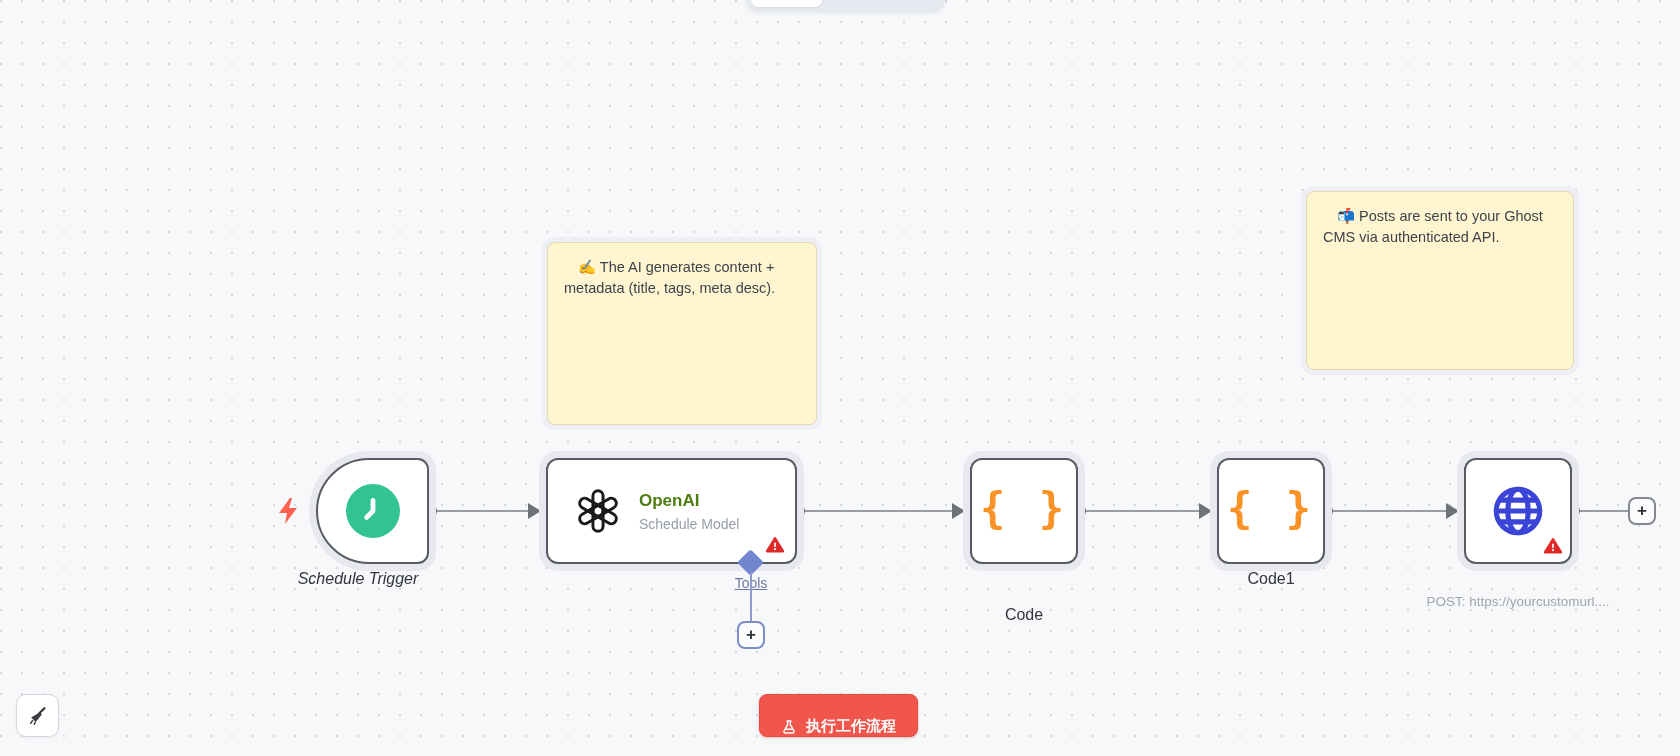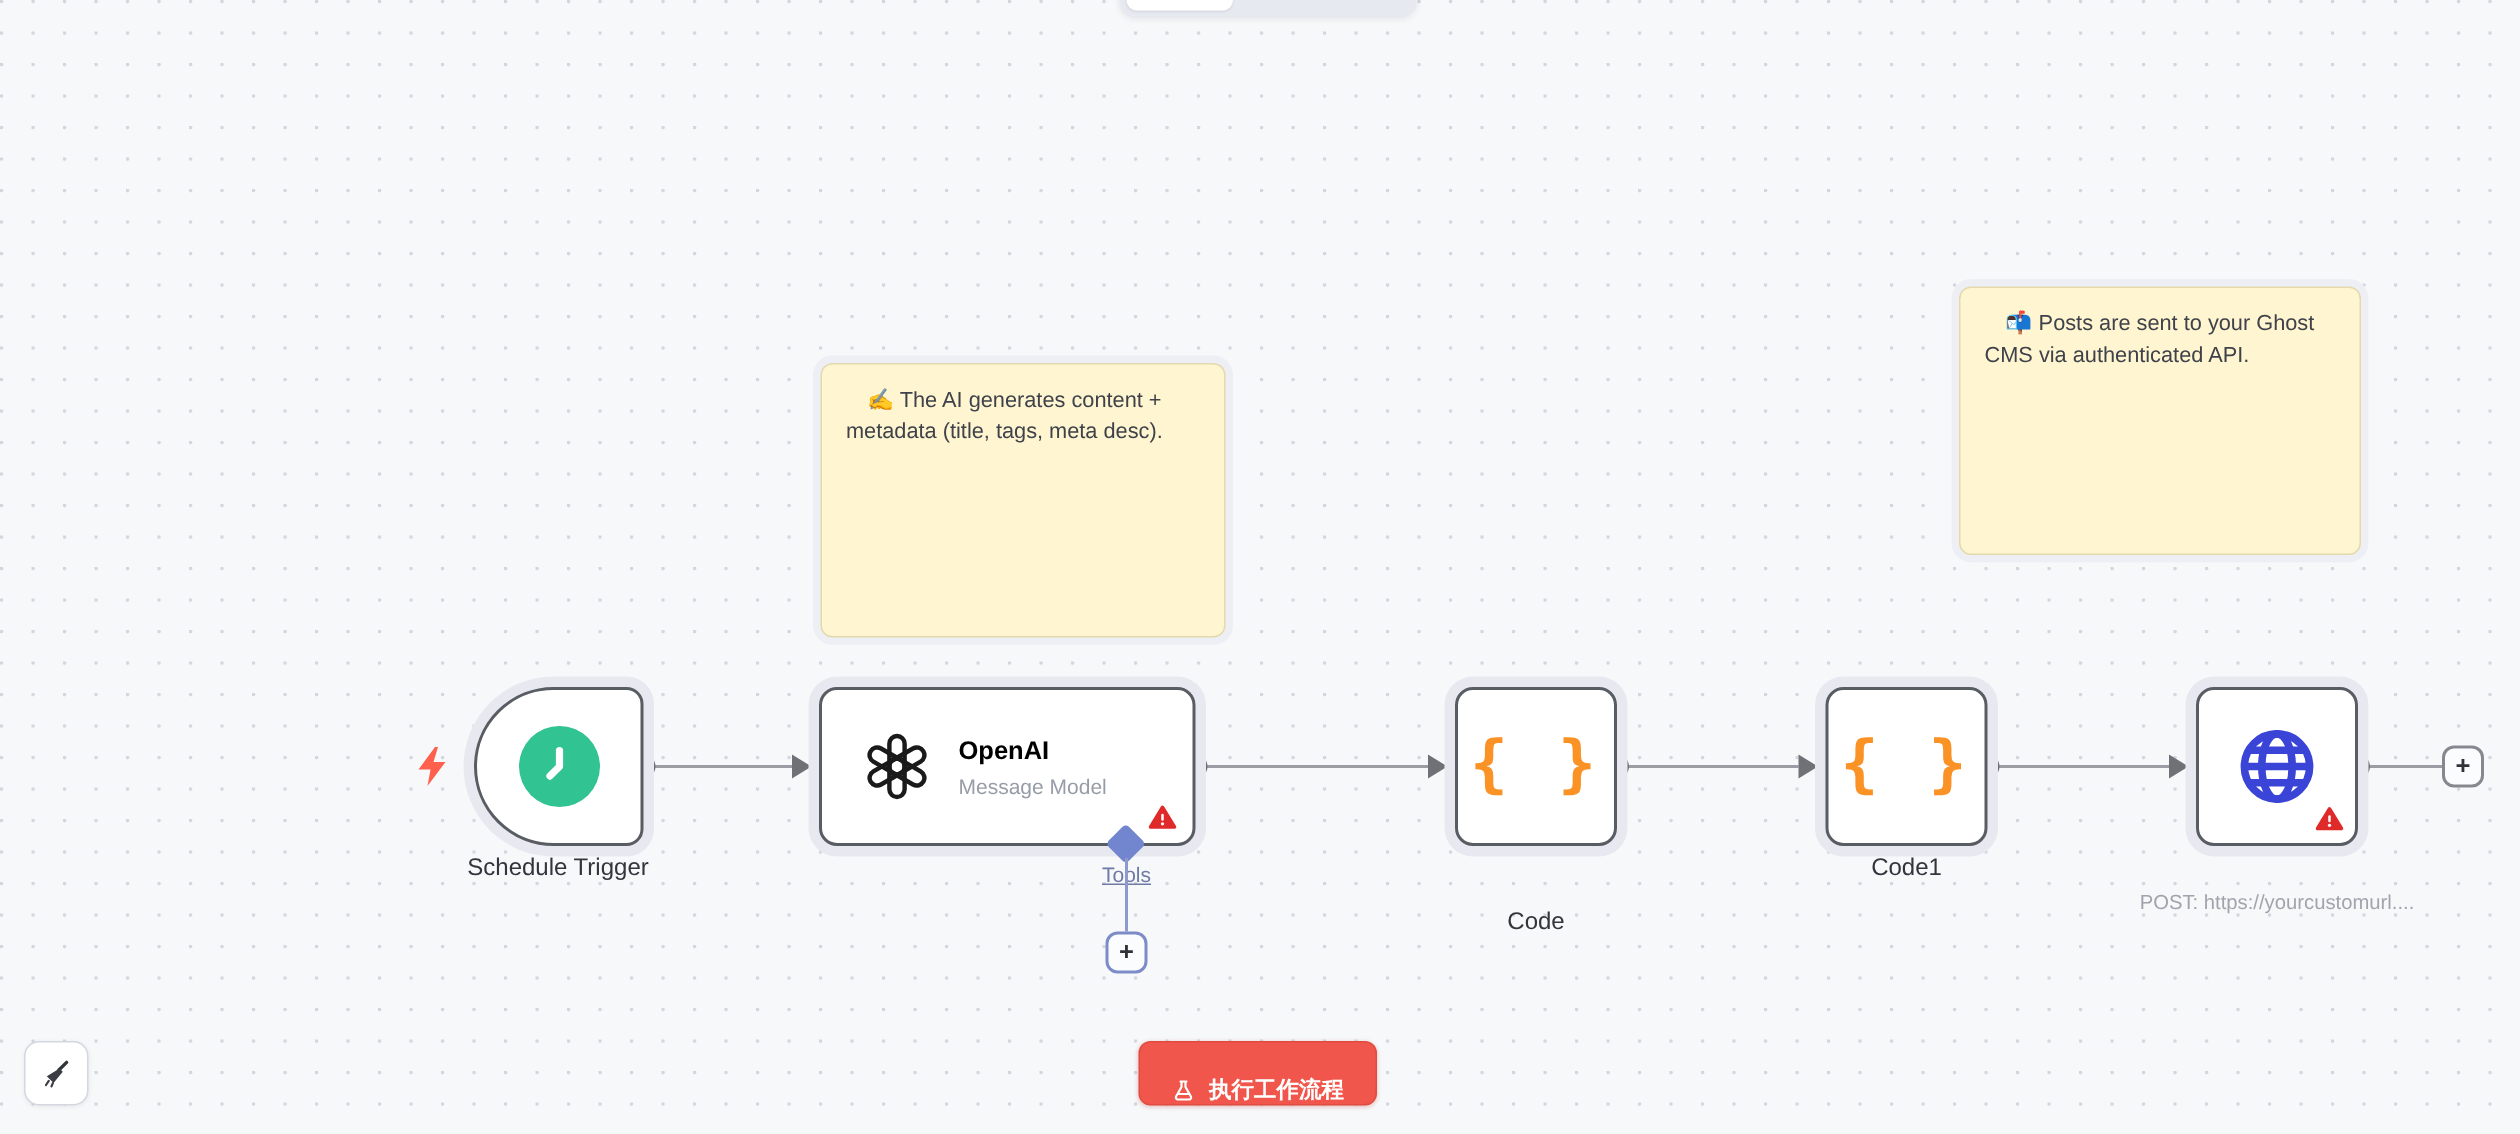--- a/index.html
+++ b/index.html
@@ -51,21 +51,21 @@
     box-shadow:0 0 0 7px #e8e9f0; display:flex; align-items:center; justify-content:center;
   }
   .node-square { width:108px; height:106px; border-radius:12px; }
   .trigger-shape { width:113px; height:106px; border-radius:56px 12px 12px 56px; }
   .openai-shape { width:251px; height:106px; border-radius:12px; justify-content:flex-start; padding-left:26px; gap:17px; }
 
   .icon-circle {
     width:54px; height:54px; border-radius:50%; background:#31c392;
     display:flex; align-items:center; justify-content:center;
   }
-  .openai-title { font-size:17px; font-weight:700; color:#000000; }
+  .openai-title { font-size:17px; font-weight:700; color:#4d7c0f; }
   .openai-sub { font-size:14px; color:#979da8; margin-top:5px; }
 
   .braces {
     font-family:"DejaVu Sans Mono","Liberation Mono",monospace;
     font-size:42px; font-weight:bold; color:#fb9226; letter-spacing:4px; padding-bottom:6px;
   }
 
   .node-label {
     position:absolute; width:300px; text-align:center;
     font-size:16px; color:#32353b; font-weight:500;
@@ -153,36 +153,36 @@
   <svg class="bolt" viewBox="0 0 24 28">
     <path d="M14 1 L3 16 h8 l-2 11 L21 11 h-8 l3-10 Z" fill="#ff5f4d"></path>
   </svg>
   <div class="node-body trigger-shape" style="left:316px; top:458px;">
     <div class="icon-circle">
       <svg width="34" height="34" viewBox="0 0 24 24" fill="none" stroke="#ffffff" stroke-width="3.4" stroke-linecap="round" stroke-linejoin="round">
         <path d="M12 4.5 v7.5 l-4.5 4.5"></path>
       </svg>
     </div>
   </div>
-  <div class="node-label" style="left:222px; top:570px;">Schedule Trigger</div>
+  <div class="node-label" style="left:208px; top:570px;font-style:italic;">Schedule Trigger</div>
 
   <div class="node-body openai-shape" style="left:546px; top:458px;">
     <svg width="48" height="48" viewBox="-26 -26 52 52">
       <g fill="none" stroke="#1a1a1a" stroke-width="3.2">
         <rect x="-5.5" y="-22" width="11" height="28" rx="5.5"></rect>
         <rect x="-5.5" y="-22" width="11" height="28" rx="5.5" transform="rotate(60)"></rect>
         <rect x="-5.5" y="-22" width="11" height="28" rx="5.5" transform="rotate(120)"></rect>
         <rect x="-5.5" y="-22" width="11" height="28" rx="5.5" transform="rotate(180)"></rect>
         <rect x="-5.5" y="-22" width="11" height="28" rx="5.5" transform="rotate(240)"></rect>
         <rect x="-5.5" y="-22" width="11" height="28" rx="5.5" transform="rotate(300)"></rect>
       </g>
     </svg>
     <div>
       <div class="openai-title">OpenAI</div>
-      <div class="openai-sub">Message Model</div>
+      <div class="openai-sub">Schedule Model</div>
     </div>
     <svg class="warn-badge" style="right:10px; bottom:7px;" viewBox="0 0 24 24">
       <path d="M12 4 L21.5 19.5 H2.5 Z" fill="#e02a2a" stroke="#e02a2a" stroke-width="3" stroke-linejoin="round"></path>
       <rect x="11" y="9" width="2" height="5.6" rx="1" fill="#ffffff"></rect>
       <circle cx="12" cy="17" r="1.3" fill="#ffffff"></circle>
     </svg>
   </div>
   <div class="diamond" style="left:741px; top:553px;"></div>
   <div class="tools-label" style="left:711px; top:575px;text-decoration:underline;">Tools</div>
   <div class="edge-line v" style="left:750px; top:572px; height:49px;"></div>

